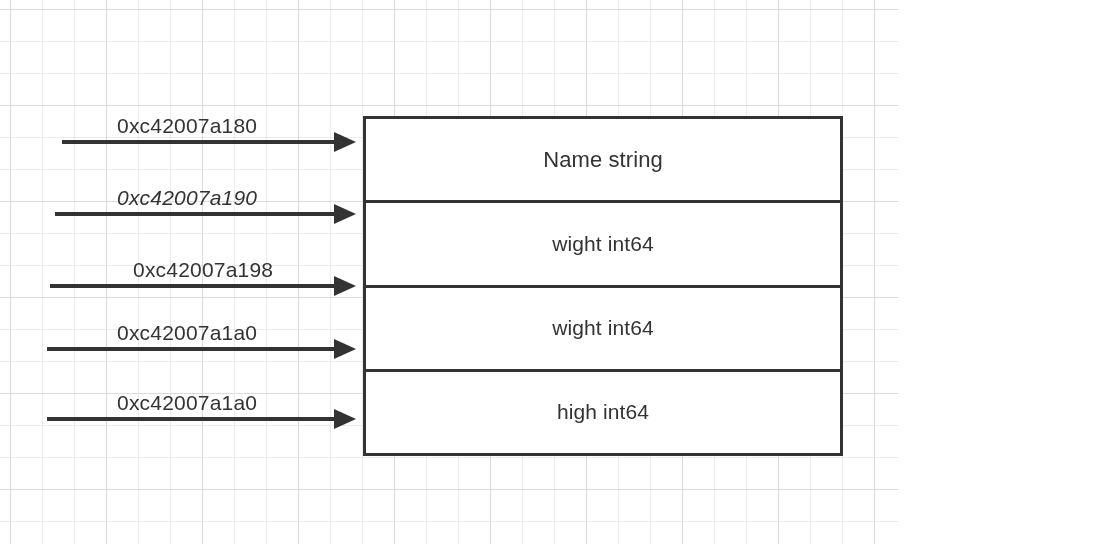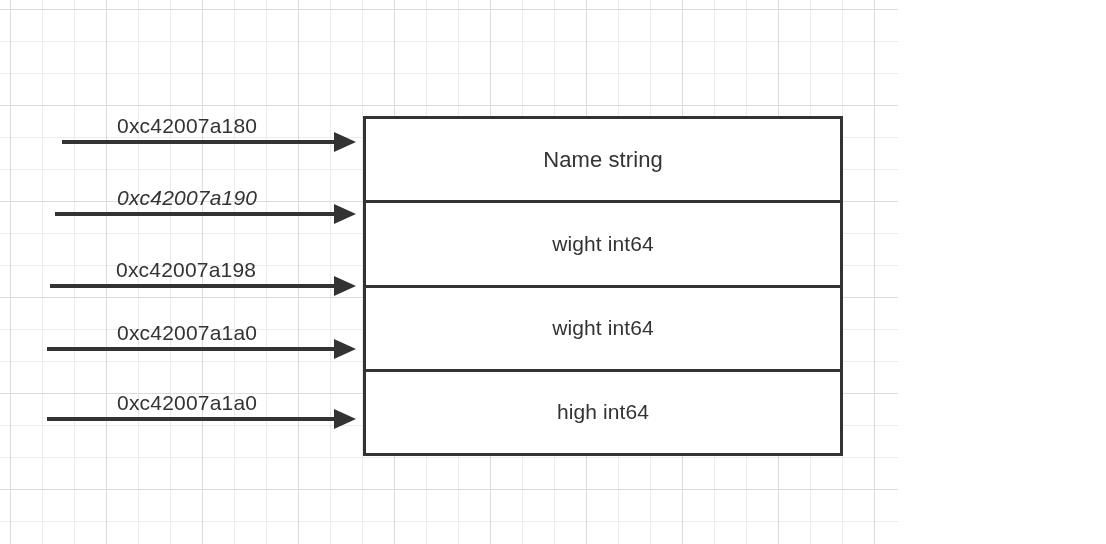--- a/index.html
+++ b/index.html
@@ -111,21 +111,21 @@
   #pointer-0 .pointer-label { left: 55px; }
 
   #pointer-1 { left: 55px;  top: 172px; }
   #pointer-1 .pointer-line { width: 279px; }
   #pointer-1 .pointer-head { left: 279px; }
   #pointer-1 .pointer-label { left: 62px; font-style: italic; }
 
   #pointer-2 { left: 50px;  top: 244px; }
   #pointer-2 .pointer-line { width: 284px; }
   #pointer-2 .pointer-head { left: 284px; }
-  #pointer-2 .pointer-label { left: 66px; }
+  #pointer-2 .pointer-label { left: 83px; }
 
   #pointer-3 { left: 47px;  top: 307px; }
   #pointer-3 .pointer-line { width: 287px; }
   #pointer-3 .pointer-head { left: 287px; }
   #pointer-3 .pointer-label { left: 70px; }
 
   #pointer-4 { left: 47px;  top: 377px; }
   #pointer-4 .pointer-line { width: 287px; }
   #pointer-4 .pointer-head { left: 287px; }
   #pointer-4 .pointer-label { left: 70px; }

